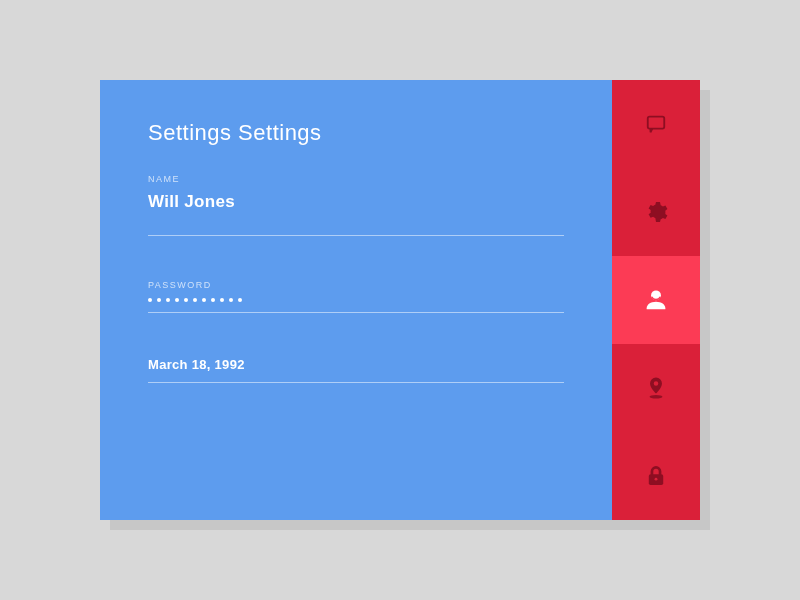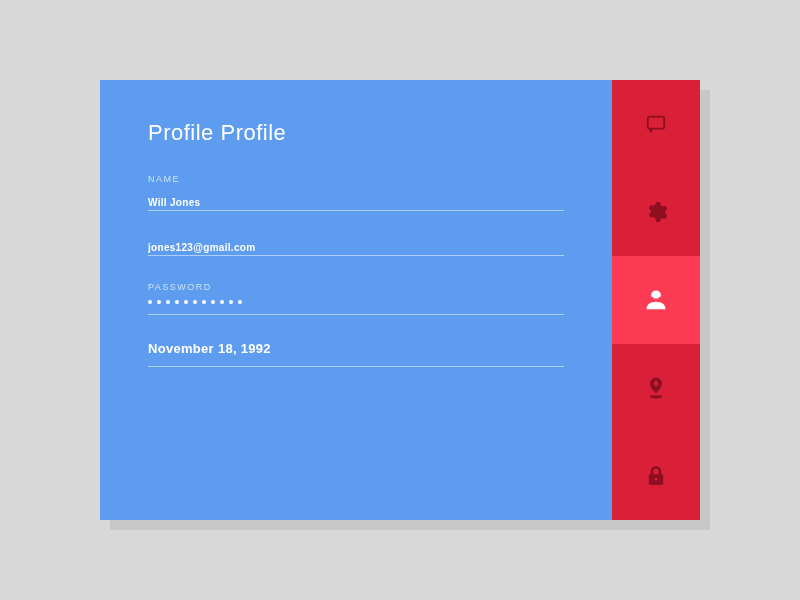--- a/index.html
+++ b/index.html
@@ -24,38 +24,38 @@
     padding: 40px 48px 30px 48px;
     color: #fff;
   }
   .page-title {
     font-size: 22px;
     font-weight: 300;
     letter-spacing: 0.5px;
     margin-bottom: 28px;
   }
   .field {
-    margin-bottom: 26px;
+    margin-bottom: 44px;
   }
   .field-label {
     font-size: 9px;
     letter-spacing: 1.5px;
     text-transform: uppercase;
     color: rgba(255,255,255,0.7);
     margin-bottom: 8px;
     font-weight: 500;
   }
   .field-input {
     width: 100%;
     background: transparent;
     border: none;
     border-bottom: 1px solid rgba(255,255,255,0.5);
-    padding-bottom: 2px;
+    padding-bottom: 23px;
     color: #fff;
-    font-size: 10px;
+    font-size: 17px;
     font-weight: 600;
     letter-spacing: 0.3px;
     outline: none;
     font-family: inherit;
   }
   .field-input::placeholder { color: #fff; }
   .field-value {
     border-bottom: 1px solid rgba(255,255,255,0.5);
     padding-bottom: 10px;
     font-size: 13px;
@@ -91,50 +91,49 @@
     background: #fc3b55;
     color: #fff;
   }
   .sb-item svg { display: block; }
 </style>
 </head>
 <body>
 
 <div class="card">
   <div class="main">
-    <h1 class="page-title">Profile Profile</h1>
+    <h1 class="page-title">Settings Settings</h1>
 
     <div class="field">
       <div class="field-label">NAME</div>
       <input class="field-input" type="text" value="Will Jones" style="">
     </div>
 
     <div class="field">
-      <input class="field-input" type="text" value="jones123@gmail.com" style="">
     </div>
 
     <div class="field">
       <div class="field-label">PASSWORD</div>
       <div class="dots" aria-label="•••••••••••">
         <span></span>
           <span></span>
           <span></span>
           <span></span>
           <span></span>
           <span></span>
           <span></span>
           <span></span>
           <span></span>
           <span></span>
           <span></span>
       </div>
     </div>
 
     <div class="field">
-      <div class="field-value">November 18, 1992</div>
+      <div class="field-value">March 18, 1992</div>
     </div>
   </div>
 
   <div class="sidebar">
 
     <div class="sb-item">
       <span>
         <svg width="22" height="22" viewBox="0 0 24 24" fill="none" stroke="currentColor" stroke-width="2">
           <rect x="3" y="4" width="18" height="13" rx="2"></rect>
           <path d="M8 17l-2 4v-4"></path>

